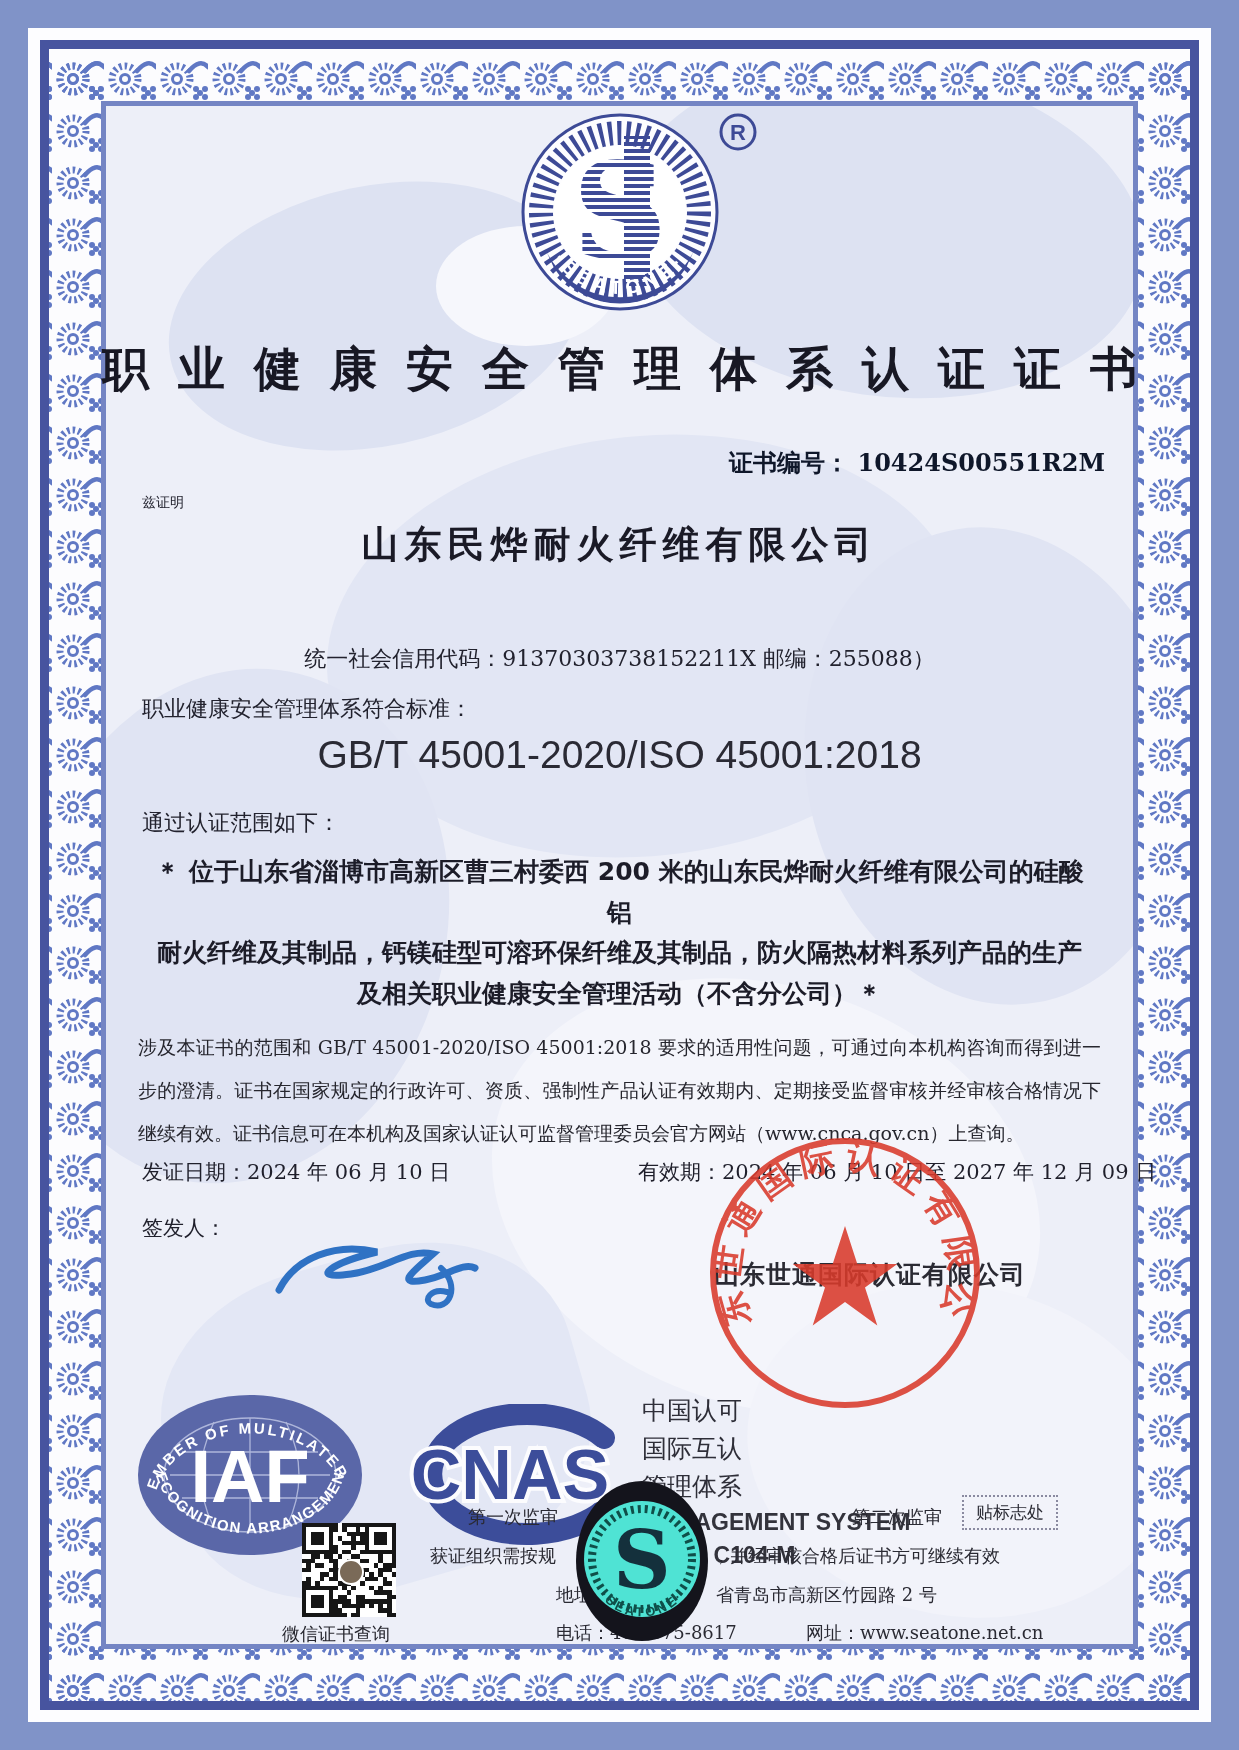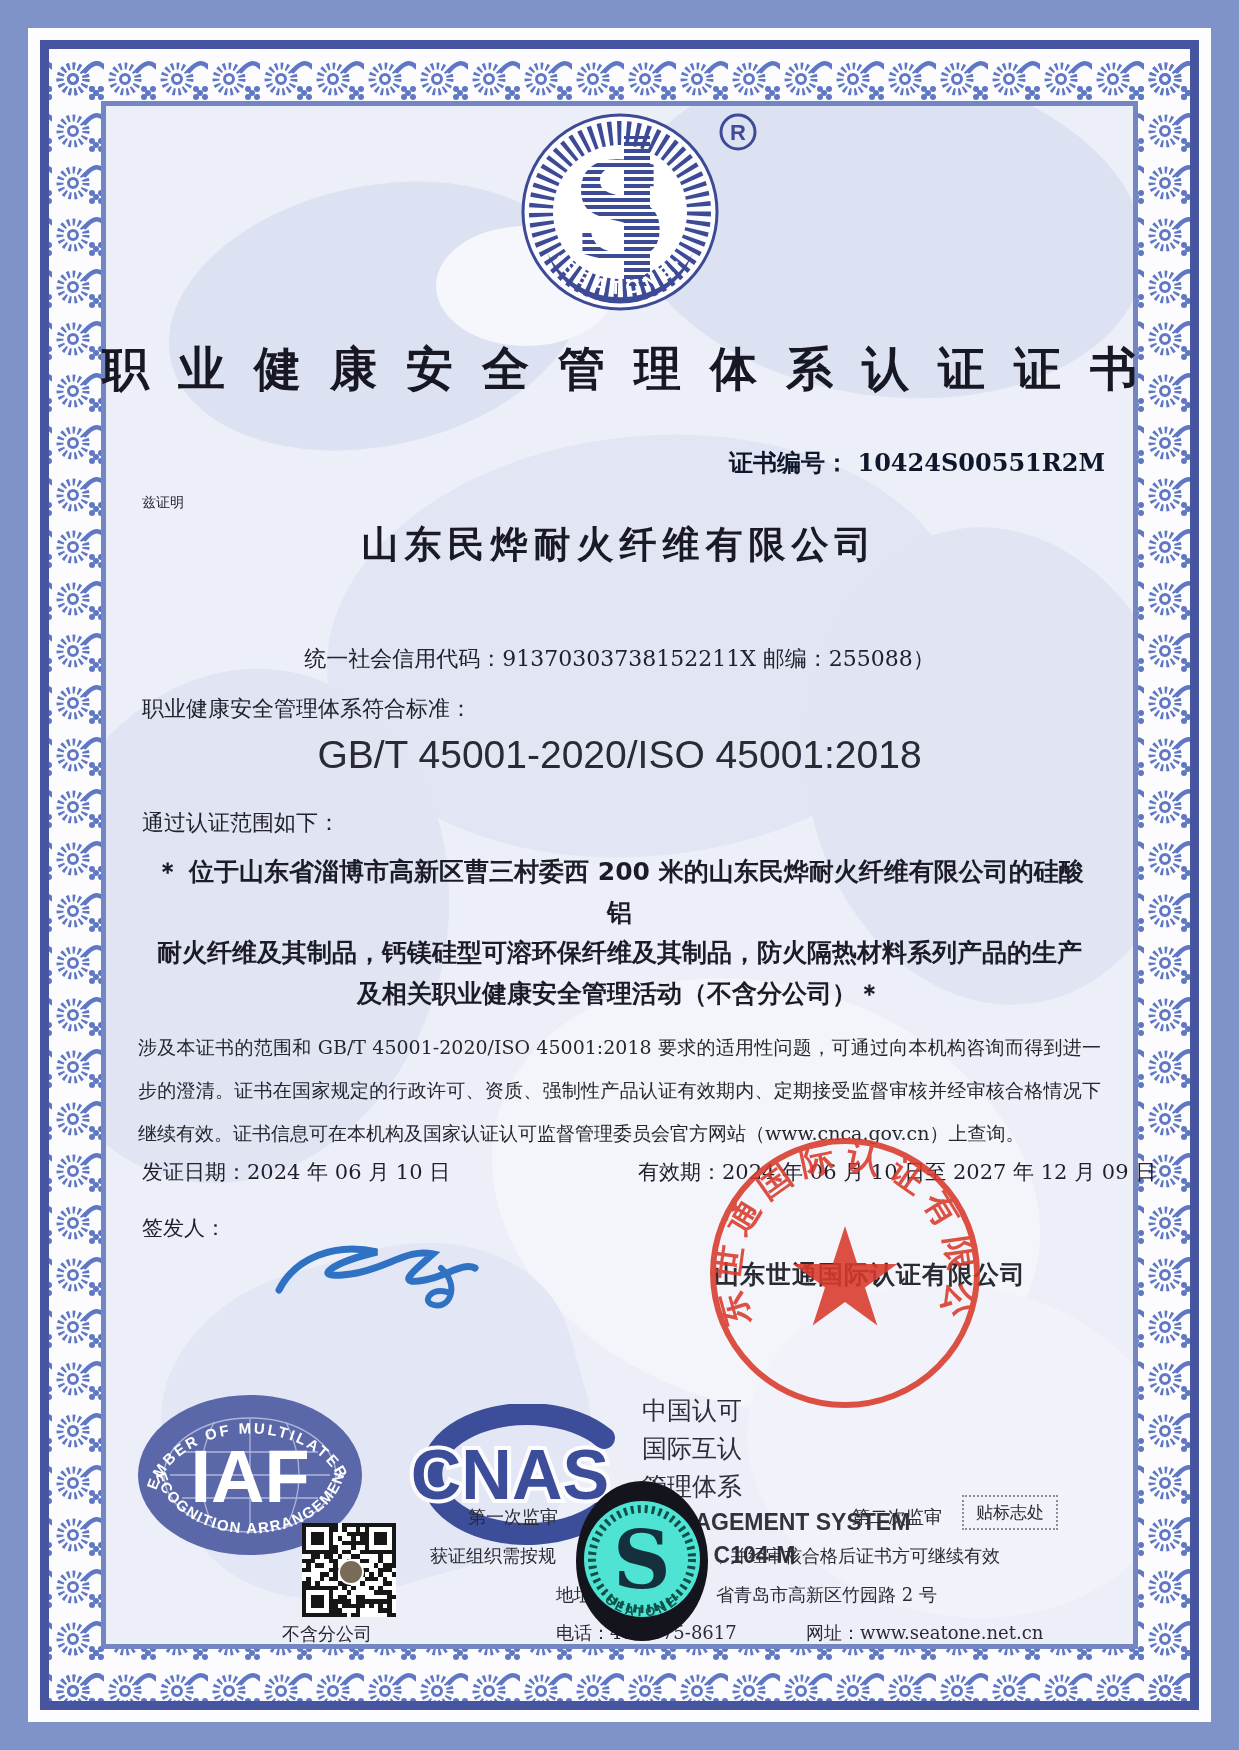--- a/index.html
+++ b/index.html
@@ -618,21 +618,21 @@
       <div class="ql"></div>
       <div class="ql"></div>
       <div class="ql"></div>
       <div class="ql"></div>
       <div class="ql"></div>
       <div class="ql"></div>
       <div class="qd"></div>
       <div class="qd"></div>
     </div>
   <div class="qr-logo abs"></div>
-  <div class="abs qr-cap">不含分公司</div>
+  <div class="abs qr-cap">微信证书查询</div>
 
   <div class="abs foot" style="left:468px;top:1505px;">第一次监审</div>
   <div class="abs foot" style="left:852px;top:1505px;">第二次监审</div>
   <div class="abs sticker" style="left:962px;top:1495px;text-align:right;">贴标志处</div>
 
   <div class="abs foot" style="left:430px;top:1544px;">获证组织需按规</div>
   <div class="abs foot" style="left:712px;top:1544px;">，并经审核合格后证书方可继续有效</div>
   <div class="abs foot" style="left:556px;top:1583px;">地址：</div>
   <div class="abs foot" style="left:716px;top:1583px;">省青岛市高新区竹园路 2 号</div>
   <div class="abs foot" style="left:556px;top:1621px;">电话：400-675-8617</div>

